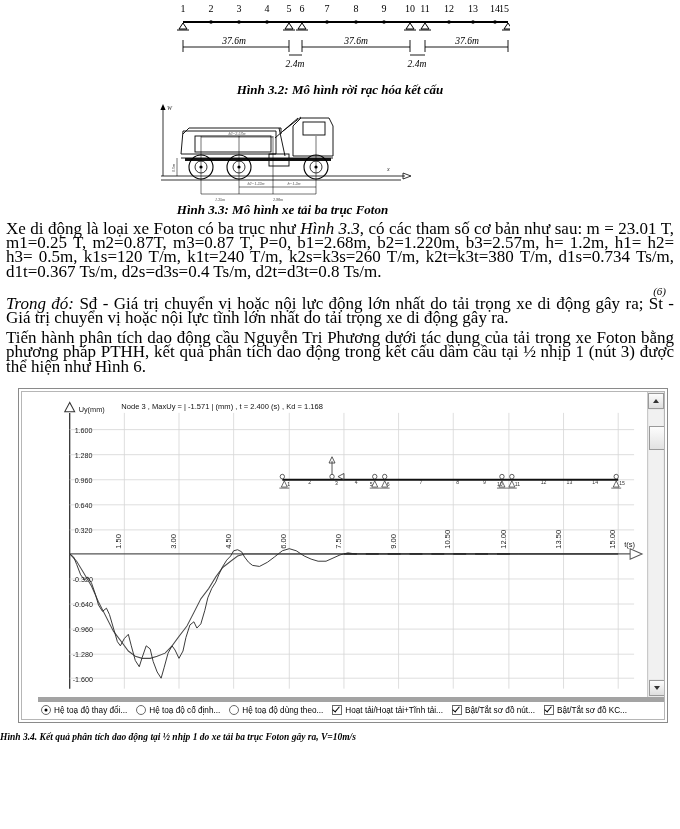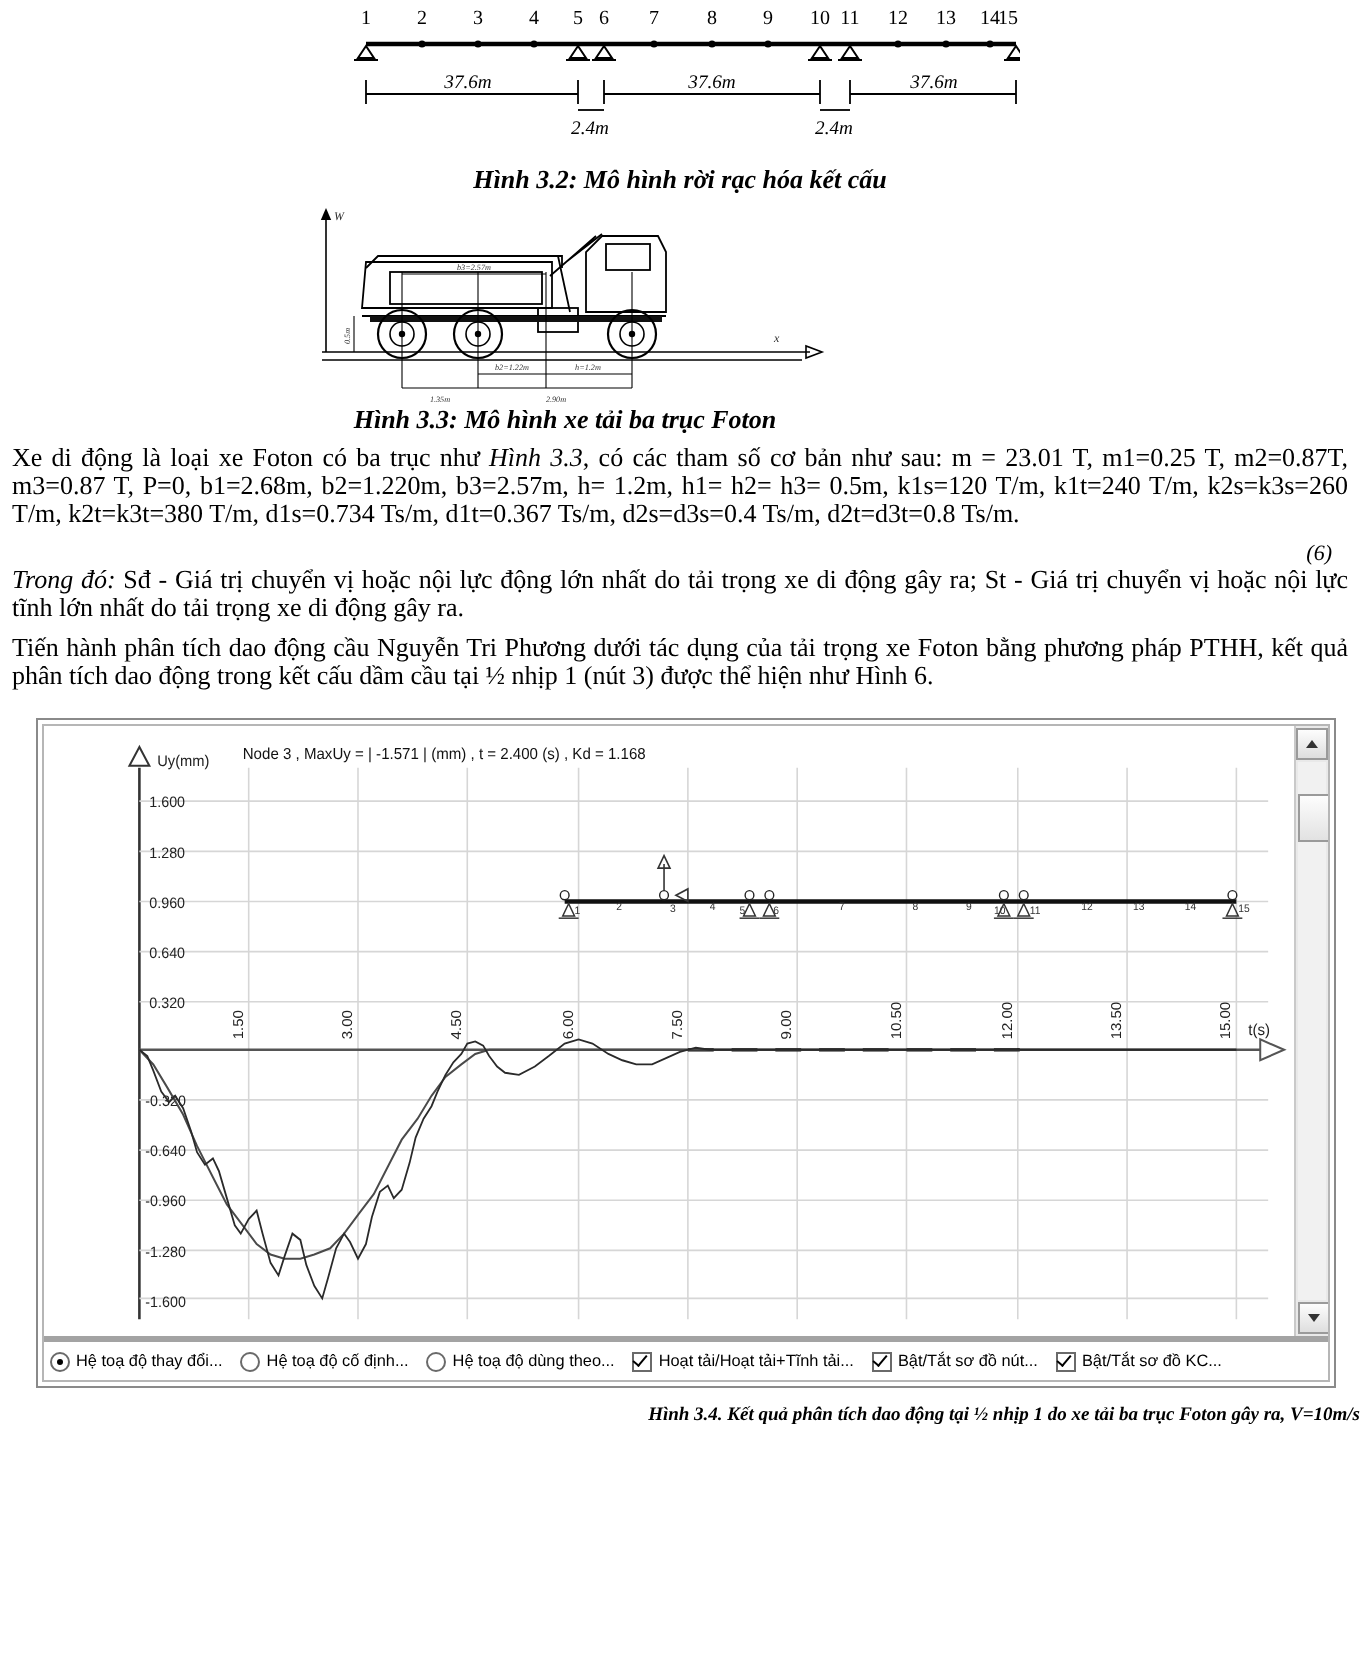--- a/index.html
+++ b/index.html
@@ -25,21 +25,21 @@
     margin:0;
     padding:0;
   }
 
   
   .fig33{position:relative;width:565px;height:118px;}
   .fig33 svg{display:block;margin:0 auto;}
 
   
   .body-text{
-    font-size:13px;
+    font-size:17px;
     line-height:14.2px;
     text-align:justify;
     margin:0 6px;
     font-family:"Liberation Serif", serif;
   }
   .body-text.p{margin-top:6px;}
   .h3{
     font-size:11.6px;
     font-weight:bold;
     margin:8px 6px 0 6px;
@@ -97,23 +97,23 @@
     background:linear-gradient(#fdfdfd,#e2e2e2);
     border:1px solid #9a9a9a;
   }
   .vs-track{
     position:absolute;top:18px;left:1px;width:14px;bottom:18px;
     background:#f1f1f1;
   }
 
   
   .toolbar{
-    position:absolute;left:0;right:0;bottom:0;height:22px;
+    position:absolute;left:16px;right:0;bottom:0;height:22px;
     background:#ffffff;
-    border-top:3px solid #a3a3a3;
+    border-top:5px solid #a3a3a3;
     display:flex;align-items:center;
     font-family:"Liberation Sans", sans-serif;
     font-size:8.2px;
     color:#000;
     padding-left:3px;
     box-sizing:border-box;
   }
   .ctl{display:flex;align-items:center;margin-right:9px;white-space:nowrap;}
   .radio{
     width:8px;height:8px;border-radius:50%;
@@ -129,21 +129,21 @@
     width:8px;height:8px;border:1px solid #6a6a6a;background:#fff;
     margin-right:3px;position:relative;flex:none;
   }
   .cbox.on::after{
     content:"";position:absolute;left:1px;top:-1px;
     width:3px;height:6px;border:solid #000;border-width:0 1.3px 1.3px 0;
     transform:rotate(40deg);
   }
 
   .bottomcap{
-    text-align:right;
+    text-align:left;
     font-style:italic;
     font-weight:bold;
     font-size:9.5px;
     margin-top:9px;
   }
   .ax-label{font-family:"Liberation Sans", sans-serif;font-size:7.4px;fill:#222;}
   .ax-tick{font-family:"Liberation Sans", sans-serif;font-size:7.2px;fill:#222;}
   .ax-title{font-family:"Liberation Sans", sans-serif;font-size:7.6px;fill:#222;}
   .chart-head{font-family:"Liberation Sans", sans-serif;font-size:7.6px;fill:#111;}
   .node-num{font-family:"Liberation Sans", sans-serif;font-size:5.2px;fill:#333;}

